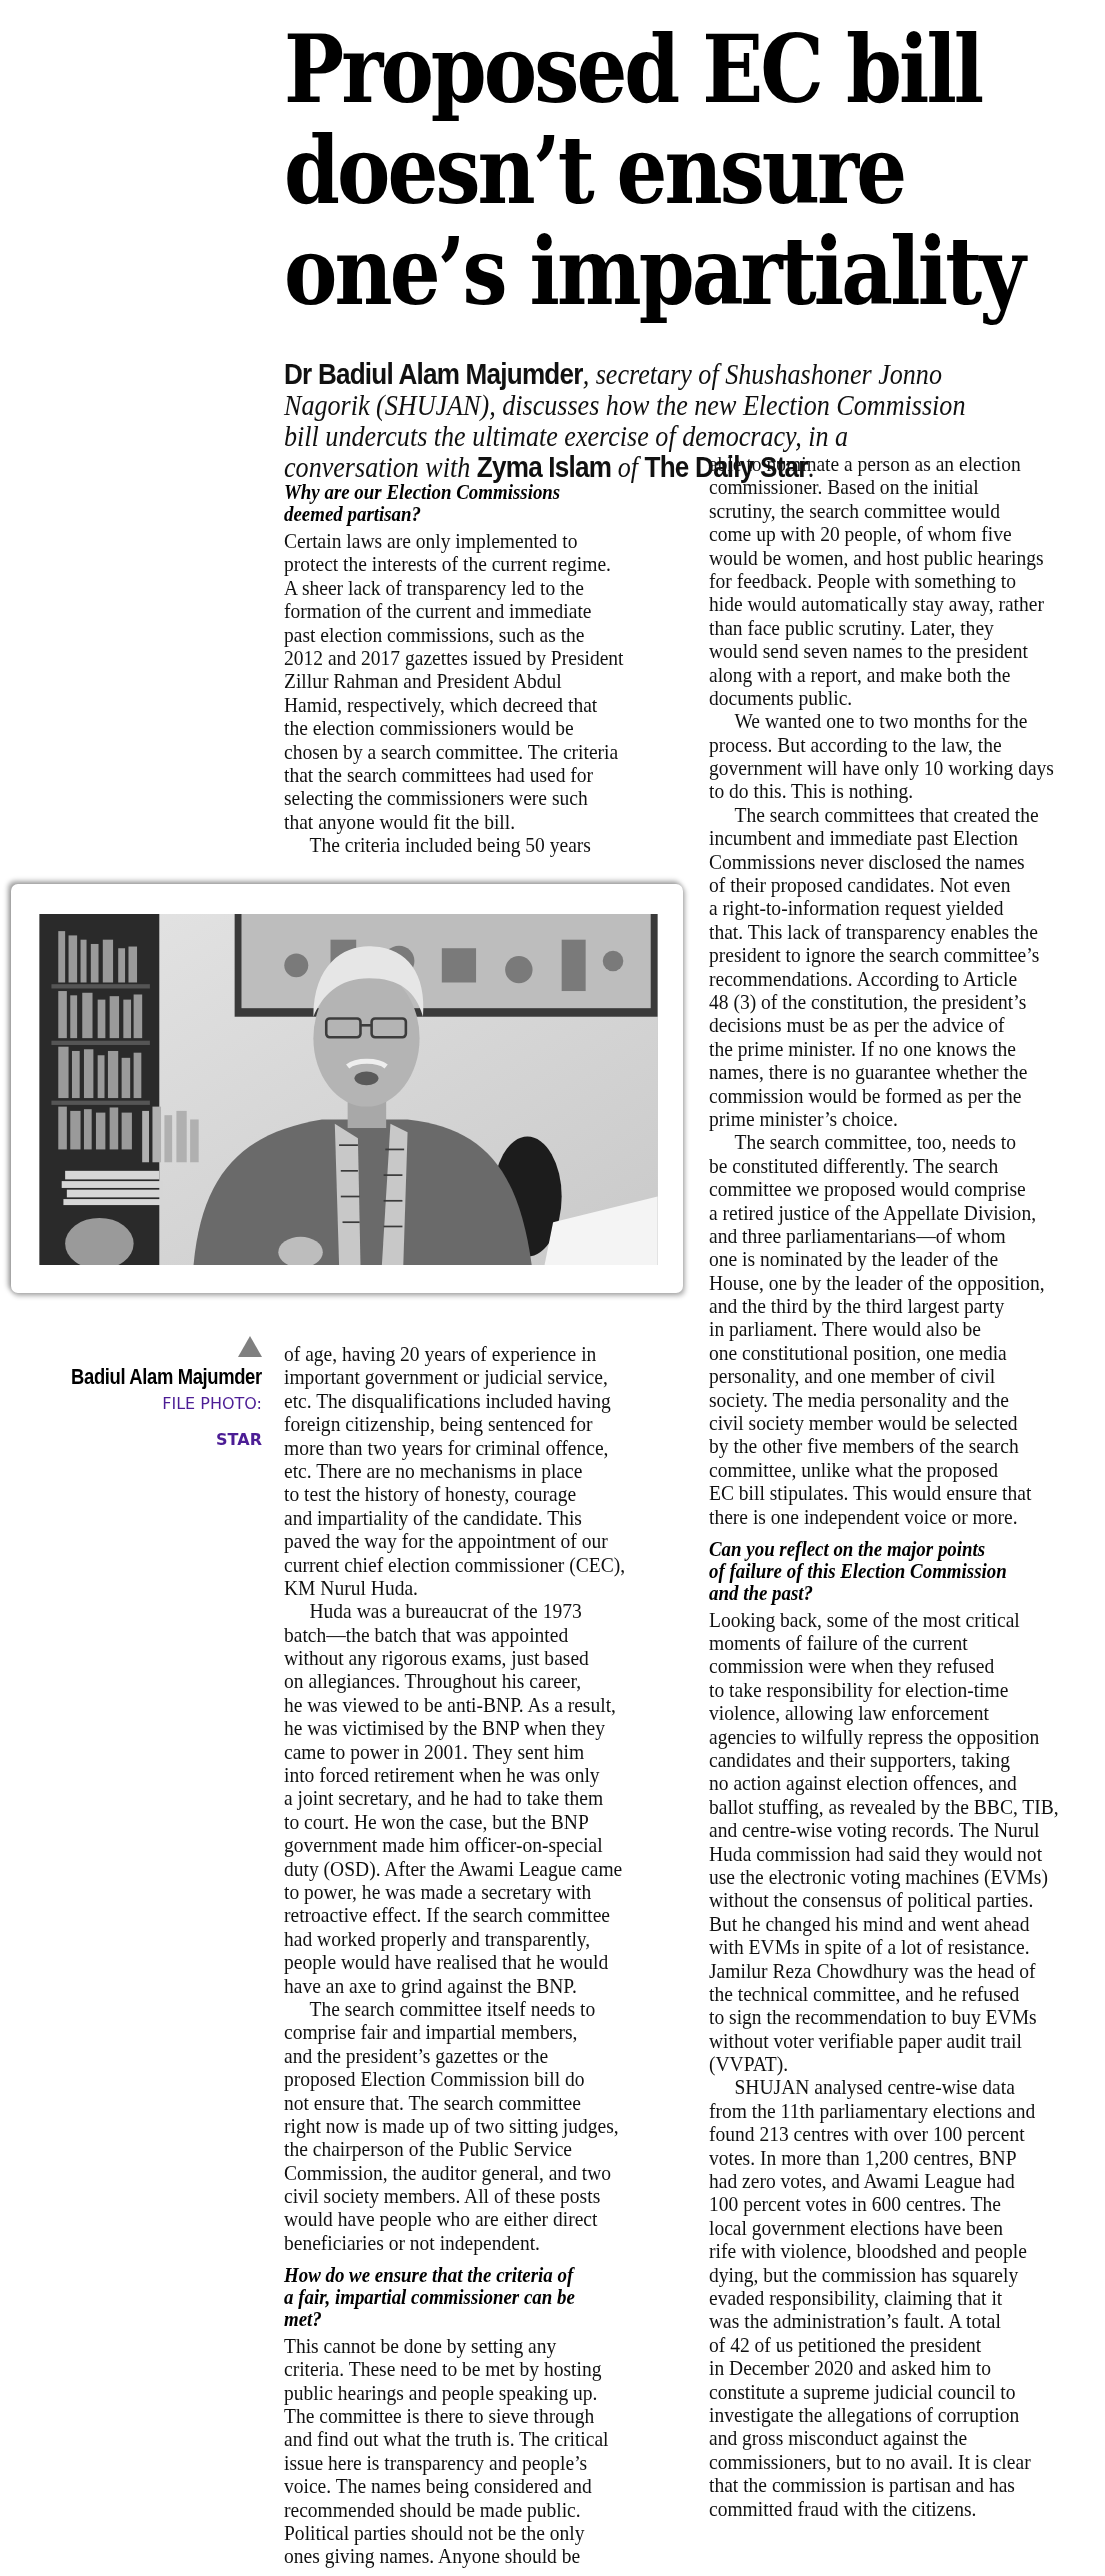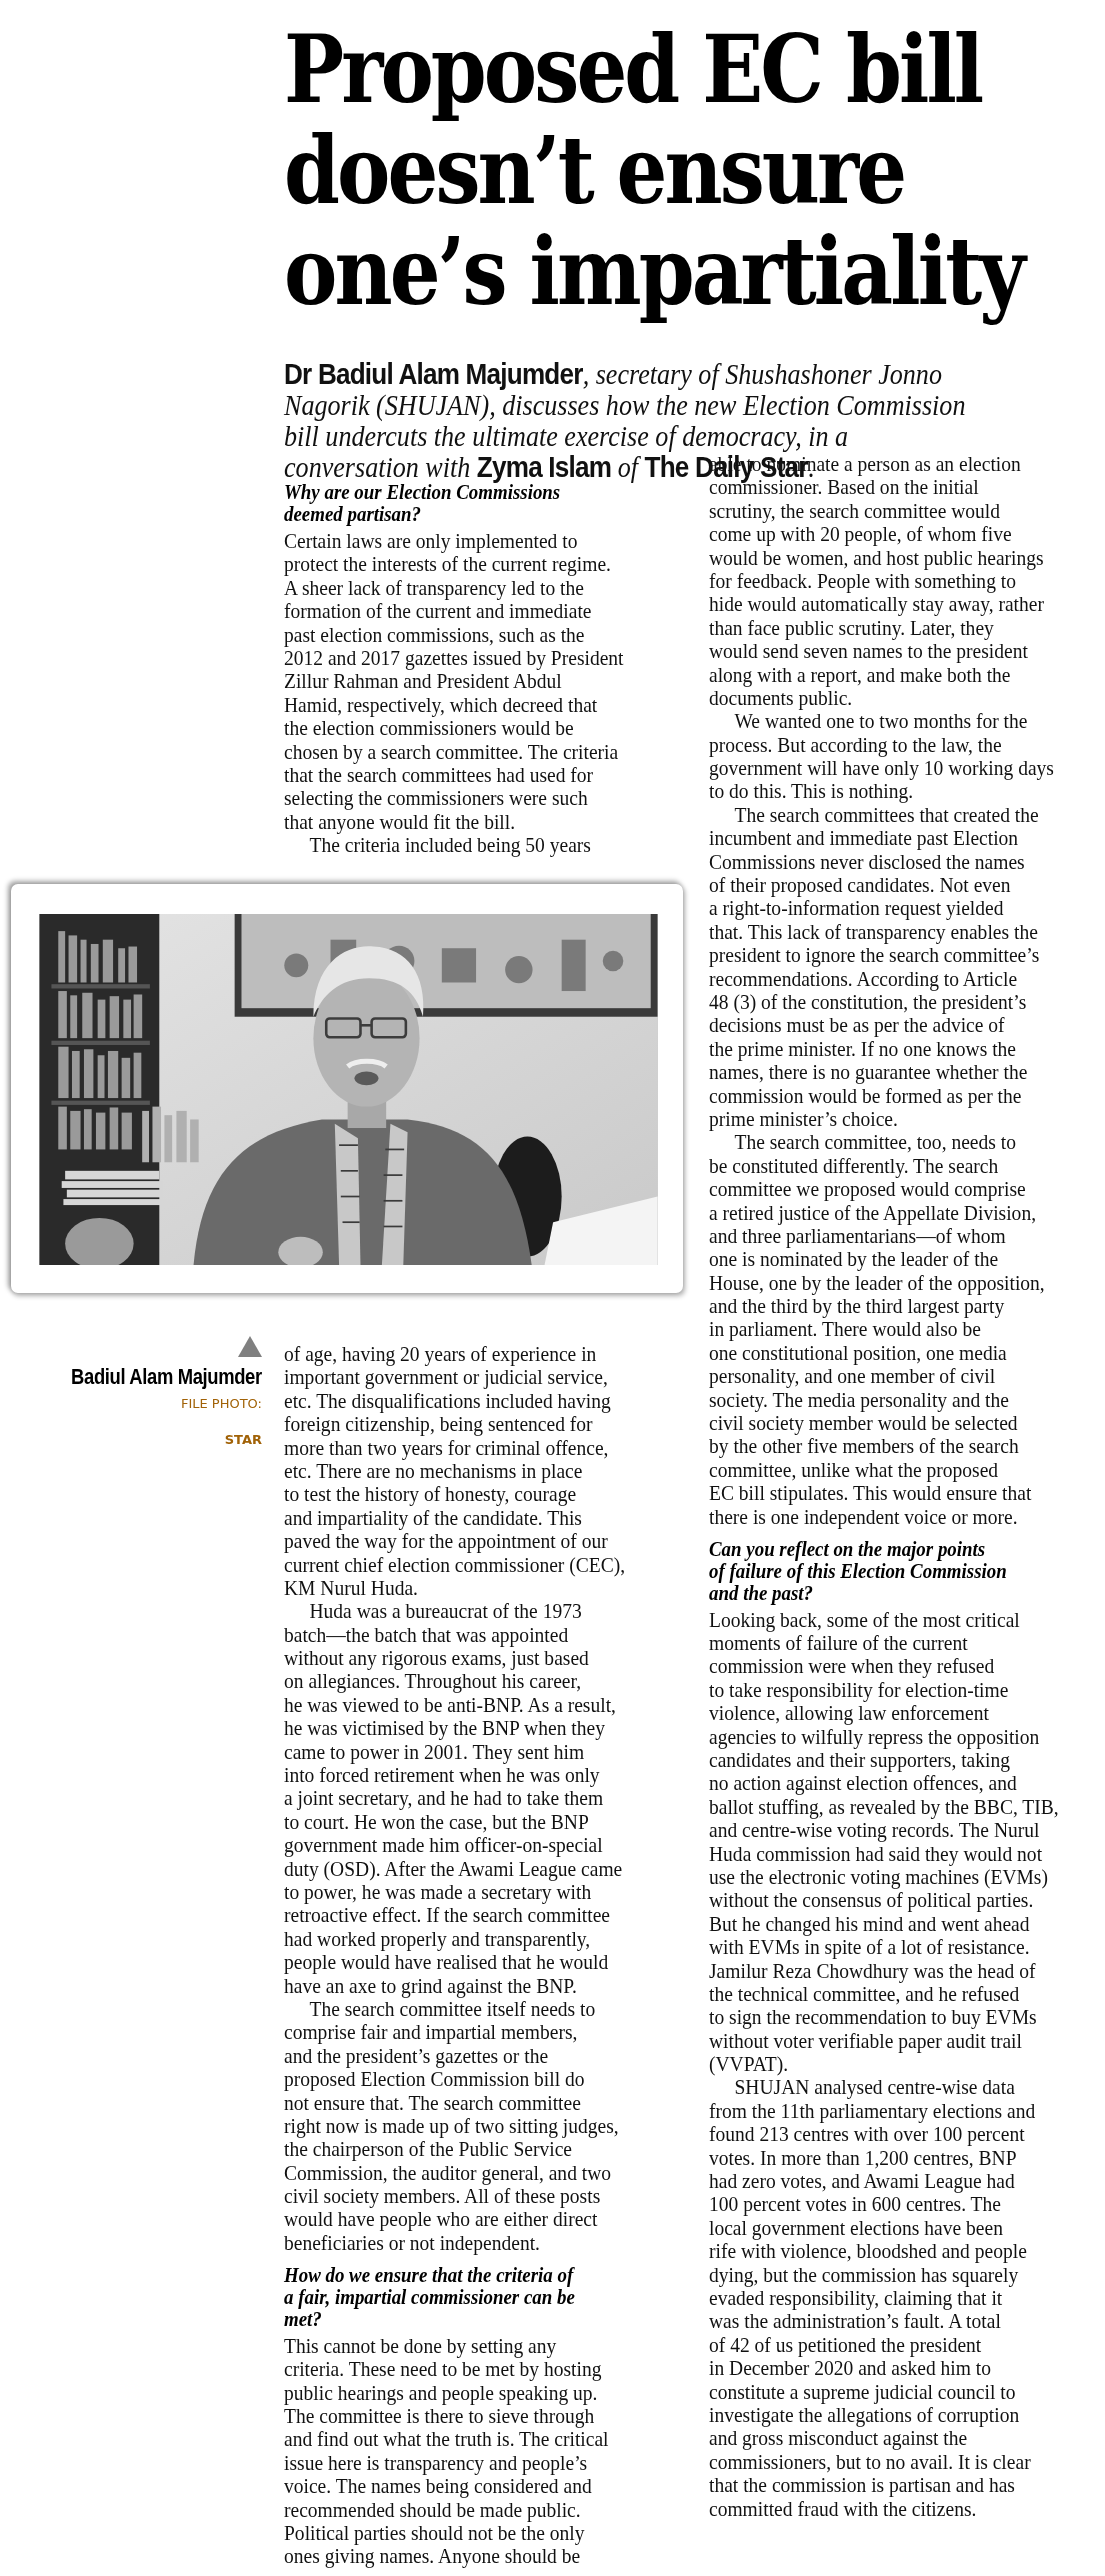--- a/index.html
+++ b/index.html
@@ -39,21 +39,21 @@
     position:absolute; left:28px; top:30px; width:619px; height:351px; overflow:hidden;
     background:#cfcfcf;
   }
   .caption { position:absolute; left:0; top:1336px; width:262px; text-align:right; }
   .caption-arrow { position:absolute; right:0; top:0; width:0; height:0;
     border-left:12px solid transparent; border-right:12px solid transparent; border-bottom:21.4px solid #808080; }
   .caption-name { position:absolute; right:0; top:29px; font-family:"Liberation Sans", sans-serif;
     font-weight:bold; font-size:21.4px; letter-spacing:-0.4px; white-space:nowrap; color:#000;
     transform:scaleX(0.86); transform-origin:right top; }
   .caption-credit { position:absolute; right:0; top:60px; font-family:"DejaVu Sans", sans-serif;
-    font-size:13px; line-height:16.3px; color:#a16207; text-align:right; white-space:nowrap; }
+    font-size:16px; line-height:16.3px; color:#4c1d95; text-align:right; white-space:nowrap; }
   .caption-credit .src { font-weight:bold; display:block;margin-top:20px; }
 </style>
 </head>
 <body>
 
 <h1 class="headline" style="margin:0;">
   <div>Proposed EC bill</div>
   <div>doesn’t ensure</div>
   <div>one’s impartiality</div>
 </h1>

